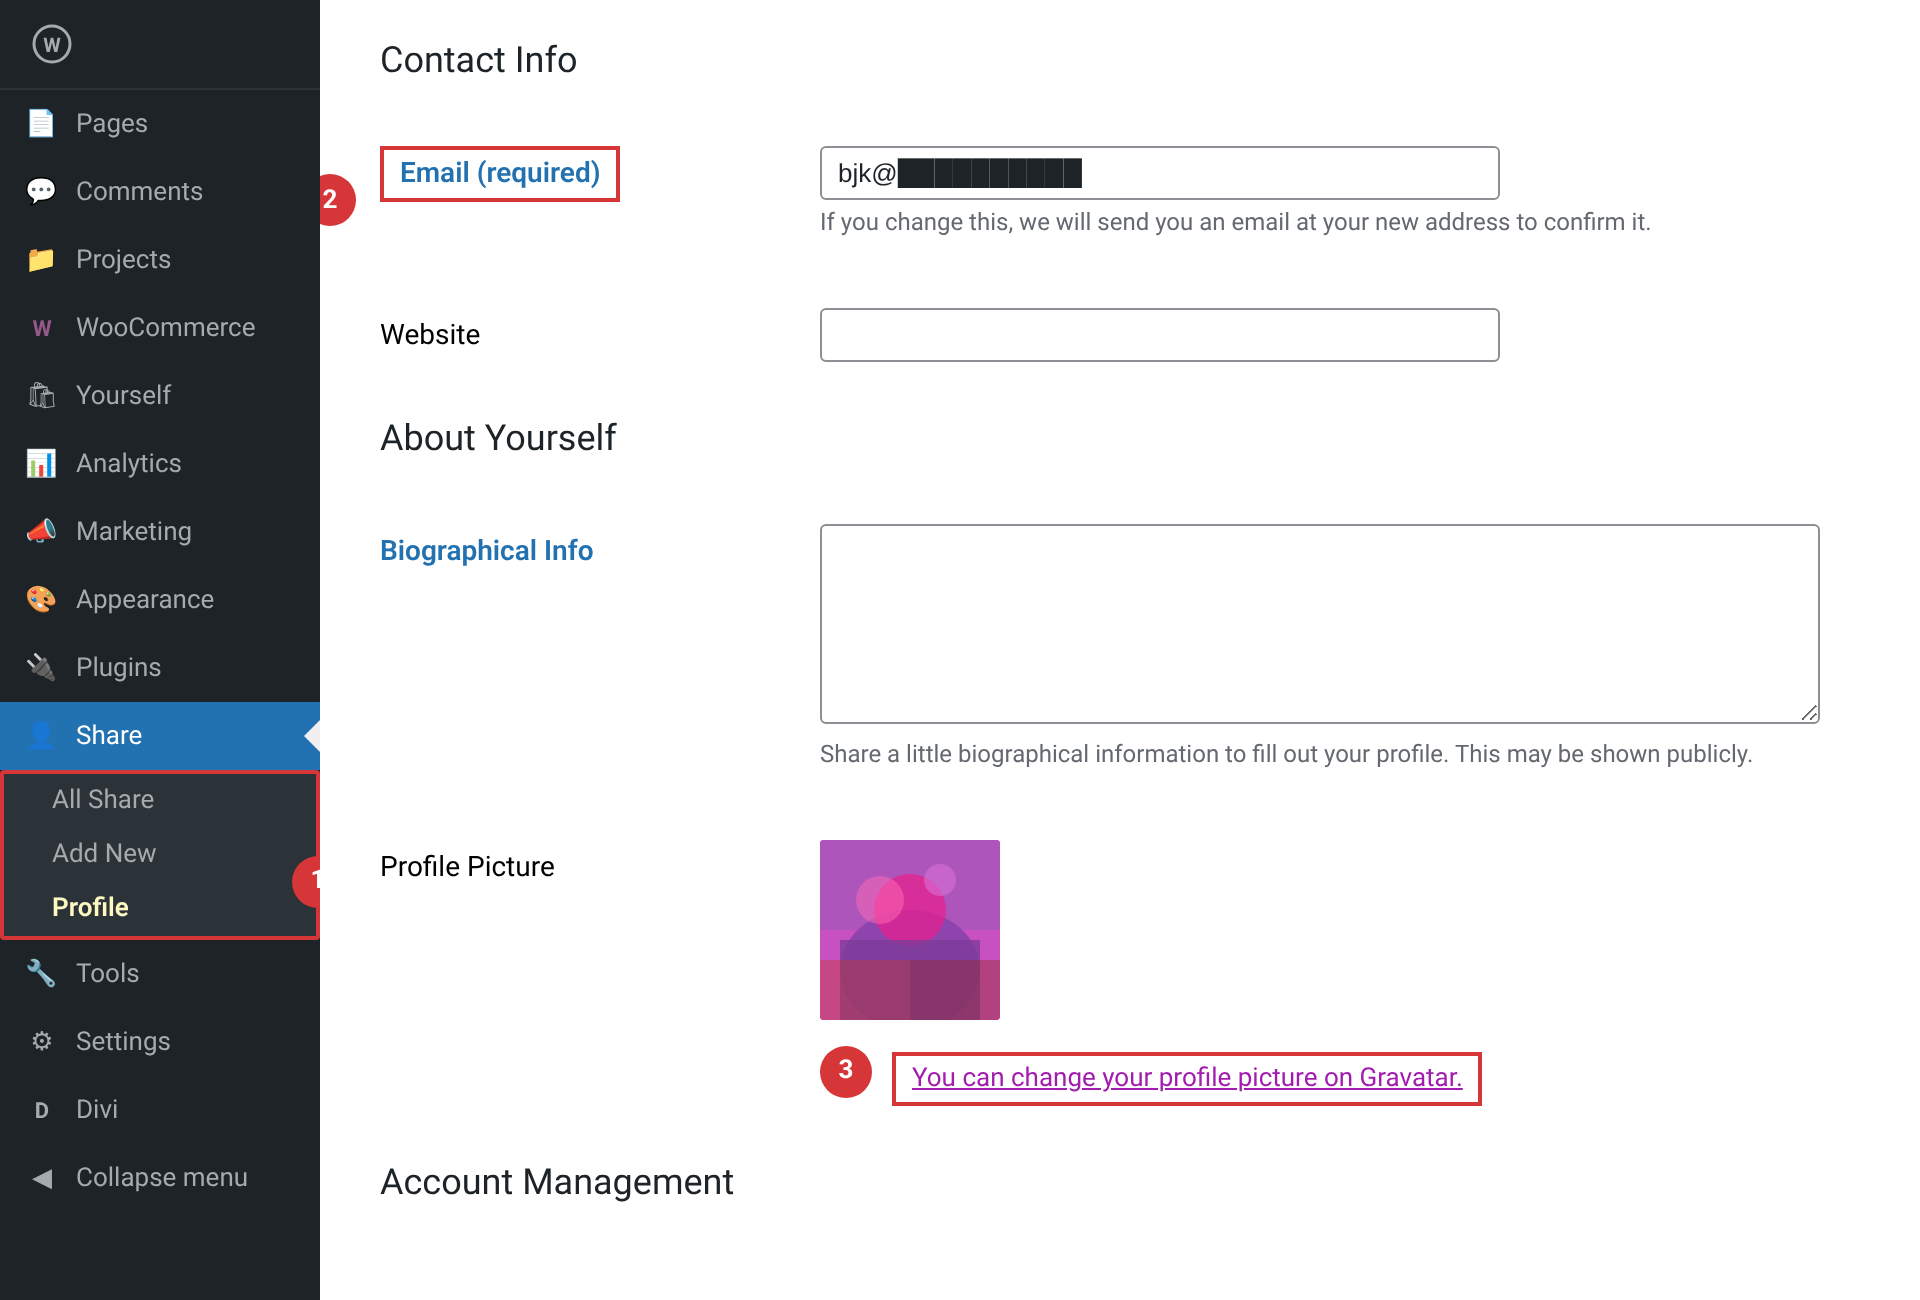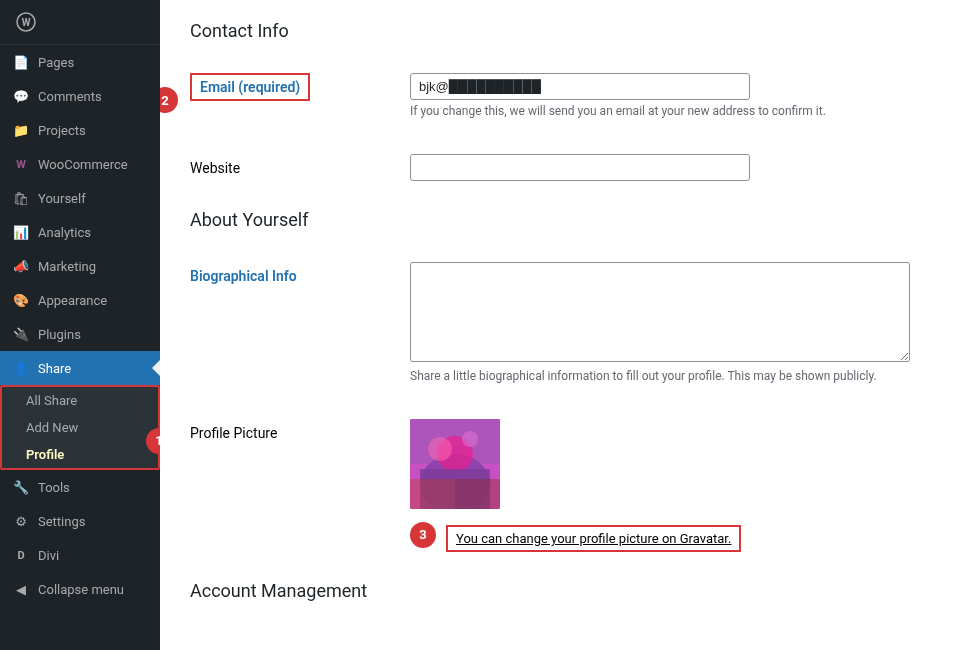--- a/index.html
+++ b/index.html
@@ -167,21 +167,21 @@
     }
 
     .gravatar-link-box {
       border: 2px solid #d63638;
       padding: 4px 8px;
       display: inline-block;
       margin-top: 8px;
     }
 
     .gravatar-link-box a {
-      color: #000000;
+      color: #a21caf;
       text-decoration: underline;
       font-size: 13px;
     }
 
     
     ::-webkit-scrollbar { width: 6px; }
     ::-webkit-scrollbar-track { background: #f1f1f1; }
     ::-webkit-scrollbar-thumb { background: #c1c1c1; border-radius: 3px; }
 
     .wp-logo-svg { width: 20px; height: 20px; }

